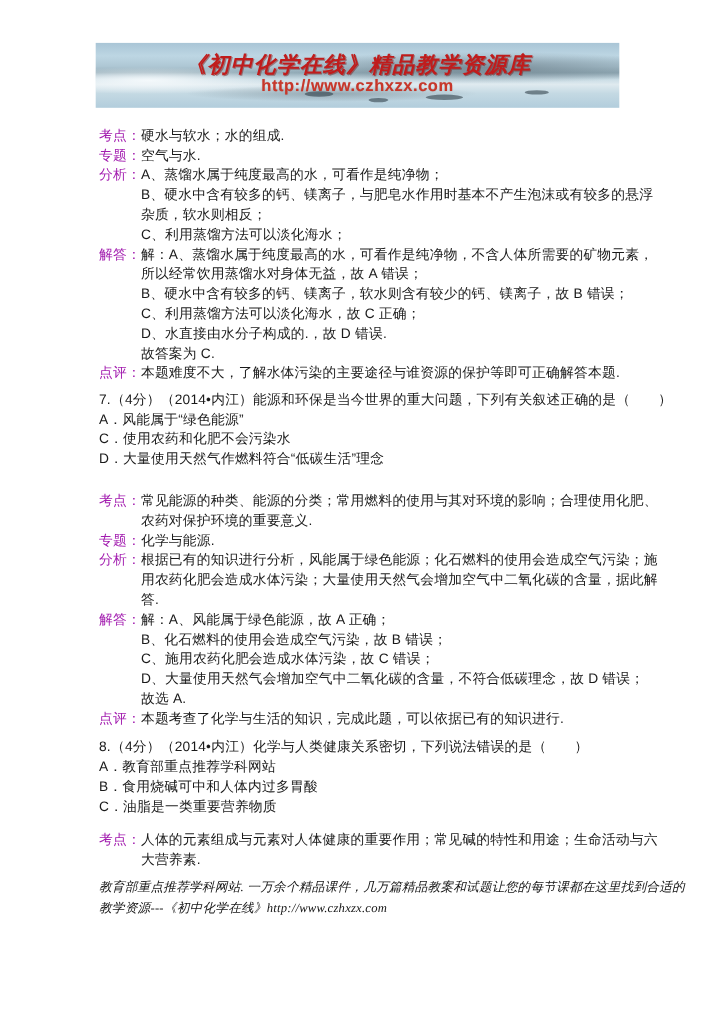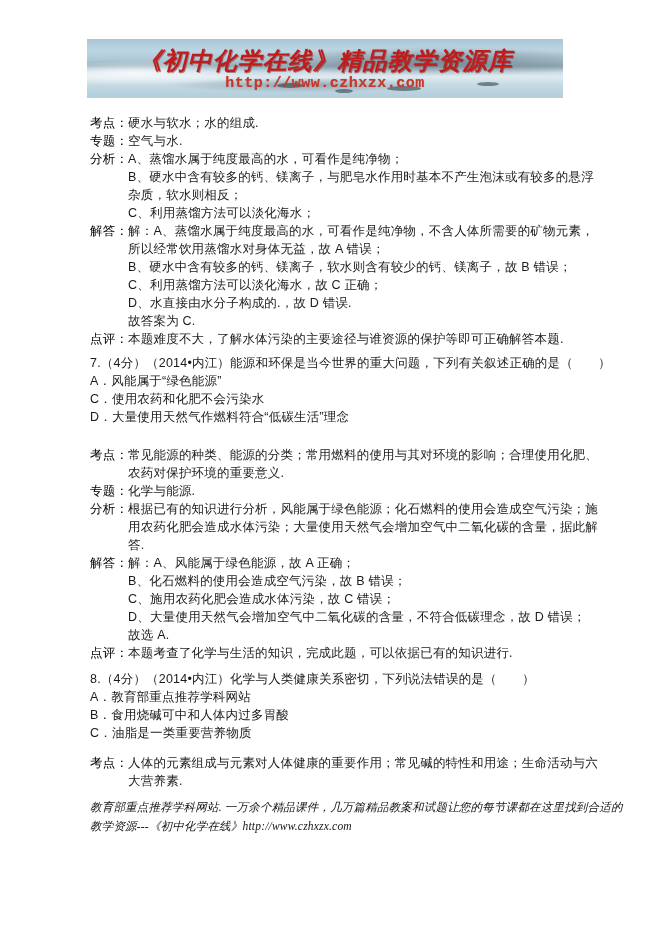--- a/index.html
+++ b/index.html
@@ -13,41 +13,40 @@
     position:absolute;left:87px;top:39px;width:476px;height:59px;overflow:hidden;
     background:
       radial-gradient(55% 34% at 74% 38%, rgba(96,114,124,.65), rgba(96,114,124,0) 72%),
       radial-gradient(35% 30% at 10% 58%, rgba(246,250,252,.95), rgba(246,250,252,0) 70%),
       radial-gradient(40% 18% at 45% 78%, rgba(70,88,98,.38), rgba(70,88,98,0) 70%),
       linear-gradient(180deg,#a9c5d6 0%,#bdd6e3 20%,#aec7d4 36%,#93acb8 46%,#c9dce5 56%,#dfeaef 64%,#c4d9e3 78%,#b2cddc 100%);
   }
   .banner-title{
     position:relative;z-index:2;text-align:center;margin-top:6px;white-space:nowrap;
     font-family:"DejaVu Serif","Liberation Serif",serif;font-style:italic;font-weight:bold;
-    font-size:24px;letter-spacing:1px;color:#c01c1c;
+    font-size:20px;letter-spacing:1px;color:#c01c1c;
     text-shadow:1px 1px 0 rgba(120,15,10,.45);
   }
   .banner-url{
     position:relative;z-index:2;text-align:center;margin-top:-2px;white-space:nowrap;
     font-weight:bold;font-size:15px;letter-spacing:.5px;color:#c8372a;
     text-shadow:0 0 1px rgba(140,30,20,.4);
-    font-family:Liberation Mono, monospace;
   }
   .boat{position:absolute;z-index:1;background:rgba(38,52,62,.55);border-radius:50%}
   .boat.b1{left:190px;top:44px;width:26px;height:5px}
   .boat.b2{left:300px;top:47px;width:34px;height:5px}
   .boat.b3{left:248px;top:50px;width:18px;height:4px}
   .boat.b4{left:390px;top:43px;width:22px;height:4px}
   
   .content{
     position:absolute;left:90px;top:114px;width:481px;
     font-size:12.5px;line-height:18px;letter-spacing:.2px;
   }
   .row{display:flex;align-items:flex-start}
-  .lbl{flex:0 0 34px;color:#000000;white-space:nowrap}
+  .lbl{flex:0 0 34px;color:#a21caf;white-space:nowrap}
   .txt{flex:1;min-width:0}
   .ln,.qline{white-space:nowrap}
   .gap-q7{height:6px}
   .gap-ex7{height:20px}
   .gap-q8{height:8px}
   .gap-ex8{height:12px}
   .gap-foot{height:8px}
   
   .footer{
     margin-top:0;

